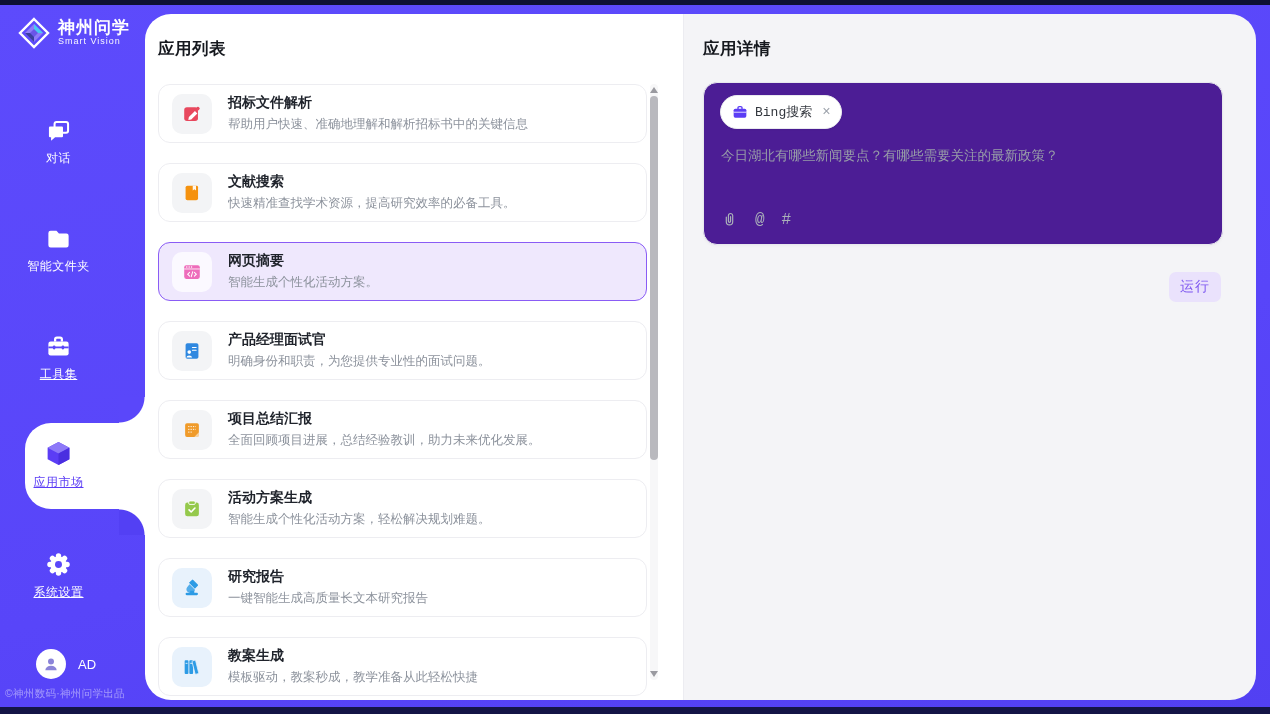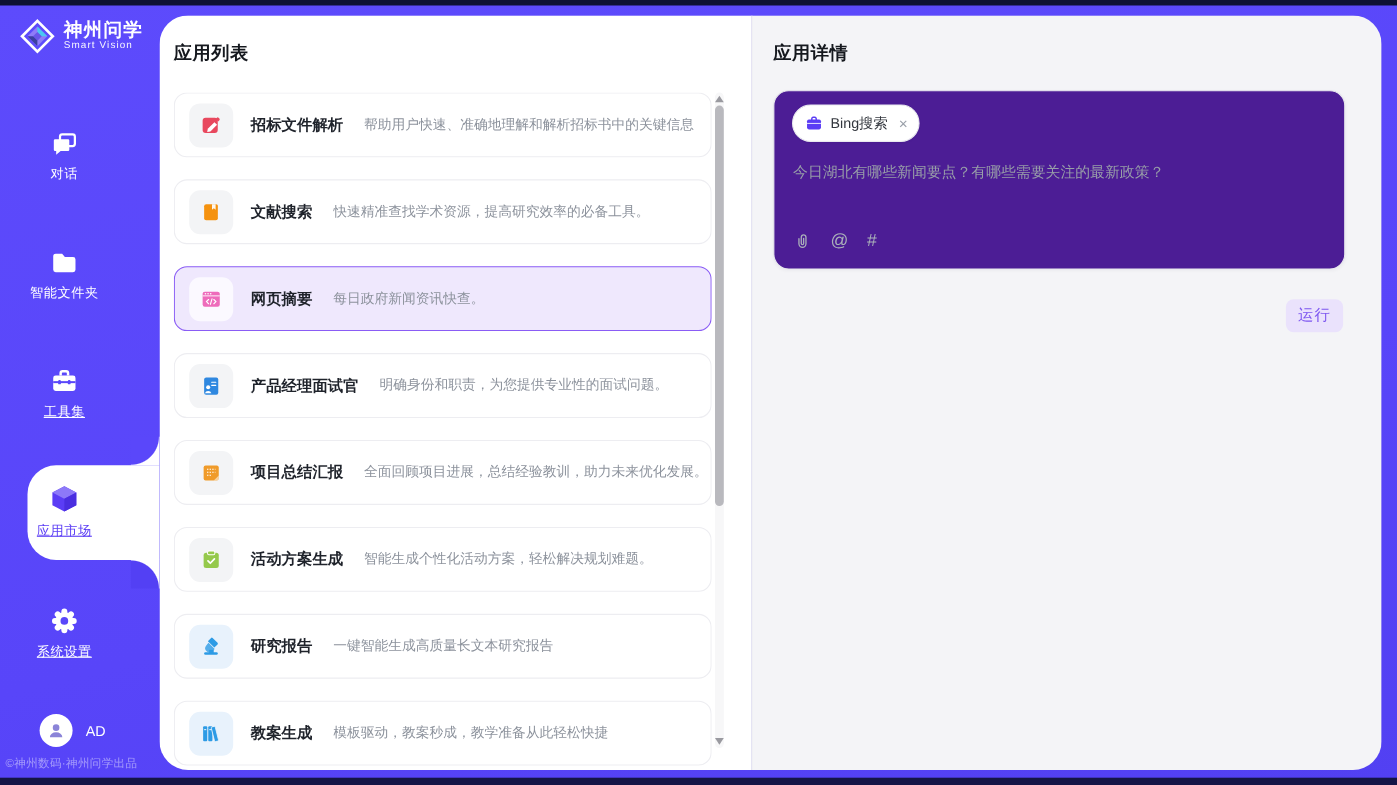--- a/index.html
+++ b/index.html
@@ -22,34 +22,34 @@
   .nav-tab{position:absolute;left:25px;top:418px;width:120px;height:86px;background:#ffffff;border-radius:26px 0 0 26px;z-index:4;}
   .nav-tab::before,.nav-tab::after{content:'';position:absolute;right:0;width:26px;height:26px;}
   .nav-tab::before{top:-26px;background:radial-gradient(circle at 0 0,#5a47fa 25px,#ffffff 26px);}
   .nav-tab::after{bottom:-26px;background:radial-gradient(circle at 0 100%,#5340f4 25px,#ffffff 26px);}
   .user-row{position:absolute;left:36px;top:644px;display:flex;align-items:center;gap:12px;cursor:pointer;}
   .avatar{width:30px;height:30px;border-radius:50%;background:#fff;display:flex;align-items:center;justify-content:center;}
   .user-name{color:#fff;font-size:13px;}
   .copyright{position:absolute;left:5px;bottom:6px;width:140px;color:rgba(255,255,255,.45);font-size:10.5px;letter-spacing:.3px;}
 
   
-  .content{position:absolute;left:145px;top:14px;right:14px;bottom:14px;border-radius:26px;overflow:hidden;display:flex;z-index:10;}
+  .content{position:absolute;left:145px;top:14px;right:14px;bottom:14px;border-radius:26px;overflow:hidden;display:flex;z-index:10;font-family:Liberation Mono, monospace;}
   .panel-left{position:relative;width:538px;background:#ffffff;flex:none;}
   .panel-right{position:relative;flex:1;background:#f4f4f7;border-left:1px solid #ececf1;}
   .panel-title{position:absolute;top:24px;margin:0;font-size:16.5px;font-weight:bold;color:#15181e;letter-spacing:.5px;}
   .panel-left .panel-title{left:13px;}
   .panel-right .panel-title{left:19px;}
 
   
   .app-list{position:absolute;left:13px;top:70px;width:489px;bottom:0;overflow:hidden;}
   .app-card{box-sizing:border-box;width:489px;height:59px;margin-bottom:20px;border:1px solid #ededf1;border-radius:12px;background:#fff;display:flex;align-items:center;padding-left:13px;cursor:pointer;}
   .app-card.selected{background:#efe8fd;border:1px solid #8a5cf5;}
   .app-ic{width:40px;height:40px;border-radius:10px;flex:none;display:flex;align-items:center;justify-content:center;margin-right:16px;}
   .app-card.selected .app-ic{background:#fbf9ff;}
-  .app-meta{display:flex;flex-direction:row;gap:19px;min-width:0;}
+  .app-meta{display:flex;flex-direction:column;gap:4px;min-width:0;}
   .app-name{font-size:14px;font-weight:bold;color:#1f232b;}
   .app-desc{font-size:12.5px;color:#8c929c;white-space:nowrap;overflow:hidden;}
 
   
   .scrollbar{position:absolute;left:505px;top:70px;width:8px;height:596px;background:#f7f7f8;border-radius:4px;z-index:3;}
   .sb-arrow{position:absolute;left:0;width:0;height:0;border-left:4px solid transparent;border-right:4px solid transparent;cursor:pointer;}
   .sb-arrow.up{top:3px;border-bottom:6px solid #9a9aa0;}
   .sb-arrow.down{bottom:3px;border-top:6px solid #9a9aa0;}
   .sb-thumb{position:absolute;left:0;top:12px;width:8px;height:364px;background:#b9b9be;border-radius:4px;cursor:pointer;}
 
@@ -186,21 +186,21 @@
                 <rect x="3.5" y="4.5" width="17" height="15" rx="2.2" fill="currentColor"></rect>
                 <rect x="3.5" y="8.2" width="17" height="1" fill="#fff" opacity=".9"></rect>
                 <circle cx="6.3" cy="6.6" r=".8" fill="#fff"></circle>
                 <circle cx="8.9" cy="6.6" r=".8" fill="#fff"></circle>
                 <circle cx="11.5" cy="6.6" r=".8" fill="#fff"></circle>
                 <path d="M9.4 12.3 l-2.1 2.1 2.1 2.1 M14.6 12.3 l2.1 2.1-2.1 2.1 M12.8 11.7 l-1.6 5.4" fill="none" stroke="#fff" stroke-width="1.1" stroke-linecap="round"></path>
               </svg>
             </span>
     <span class="app-meta">
       <span class="app-name">网页摘要</span>
-      <span class="app-desc">每日政府新闻资讯快查。</span>
+      <span class="app-desc">智能生成个性化活动方案。</span>
     </span>
   </div>
           <div class="app-card">
     <span class="app-ic" style="background: rgb(243, 244, 246); color: rgb(47, 136, 224);">
               <svg width="22" height="22" viewBox="0 0 24 24">
                 <rect x="5" y="3.5" width="14" height="17" rx="2" fill="currentColor"></rect>
                 <path d="M12.5 8.2 h4 M12.5 11.2 h4" stroke="#fff" stroke-width="1.2" stroke-linecap="round"></path>
                 <circle cx="9" cy="13.2" r="2" fill="#fff"></circle>
                 <path d="M5.8 19.2 a3.3 3 0 0 1 6.4 0z" fill="#fff"></path>
               </svg>

